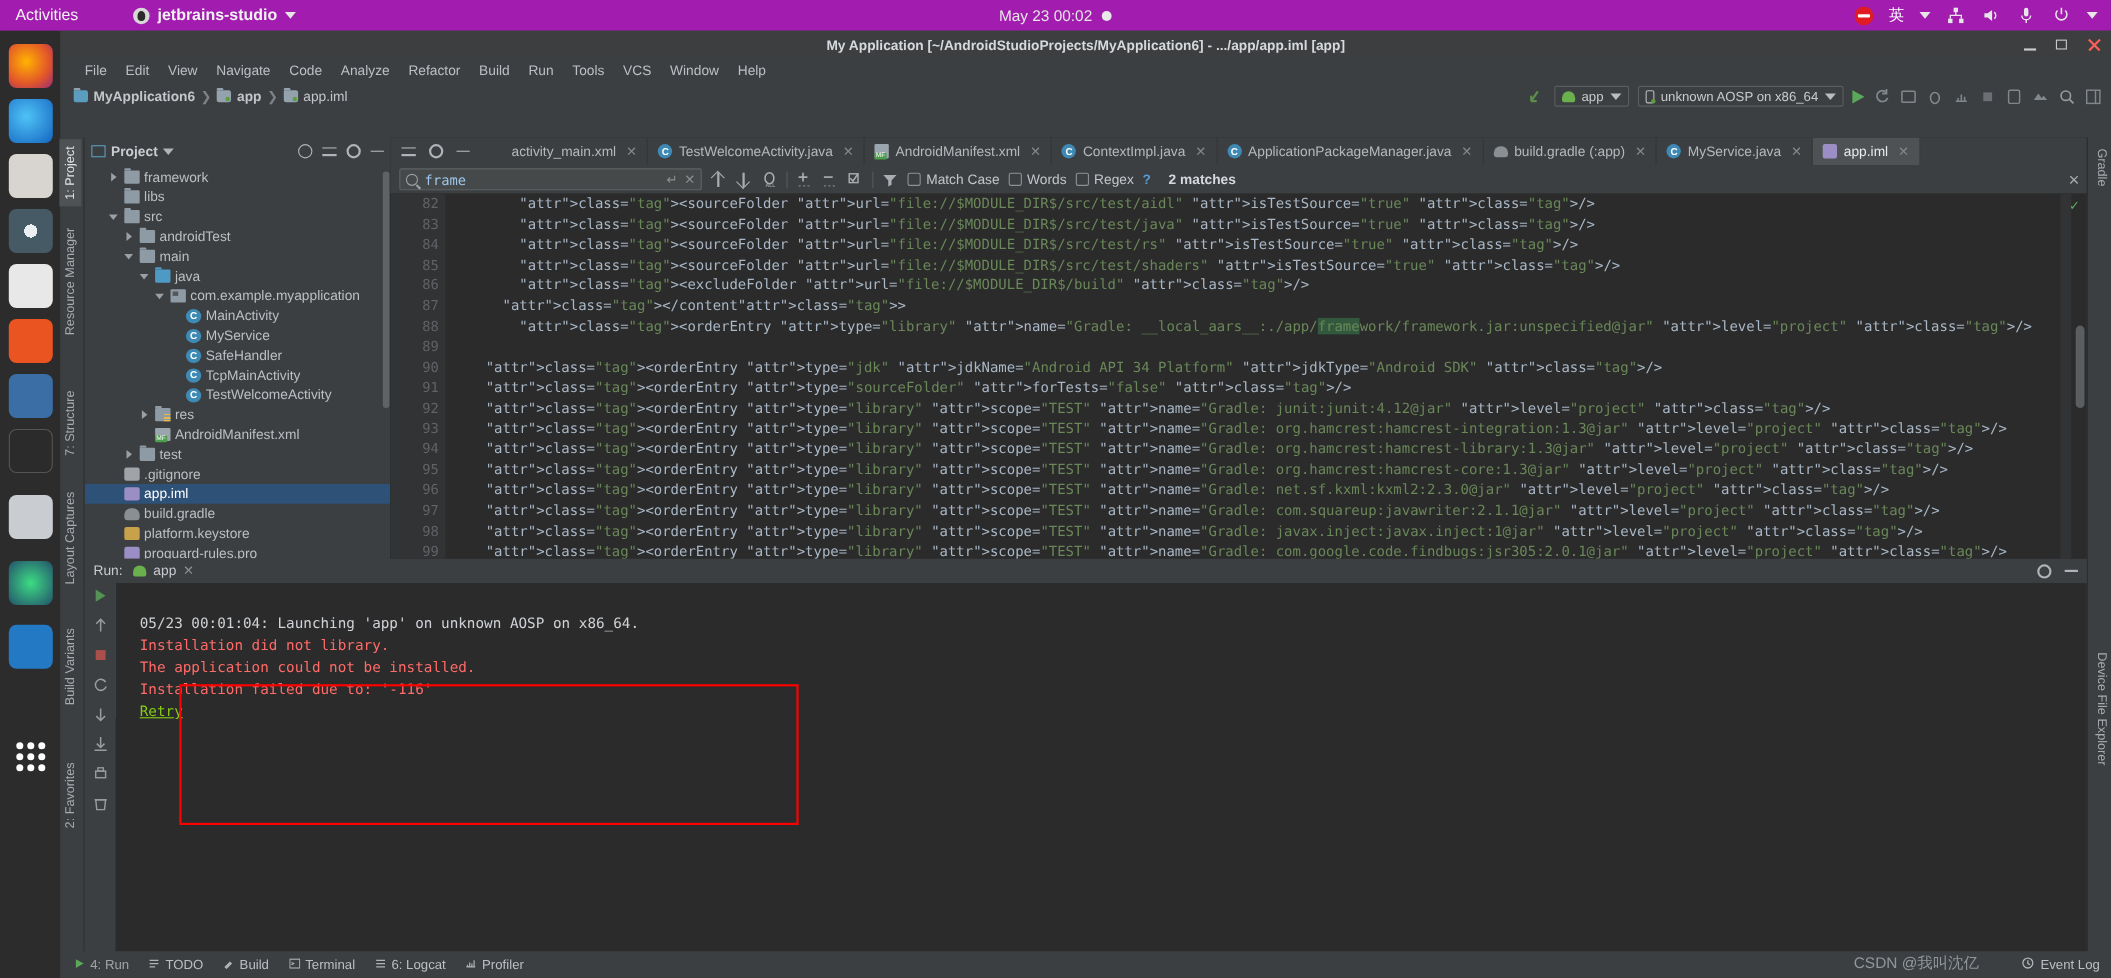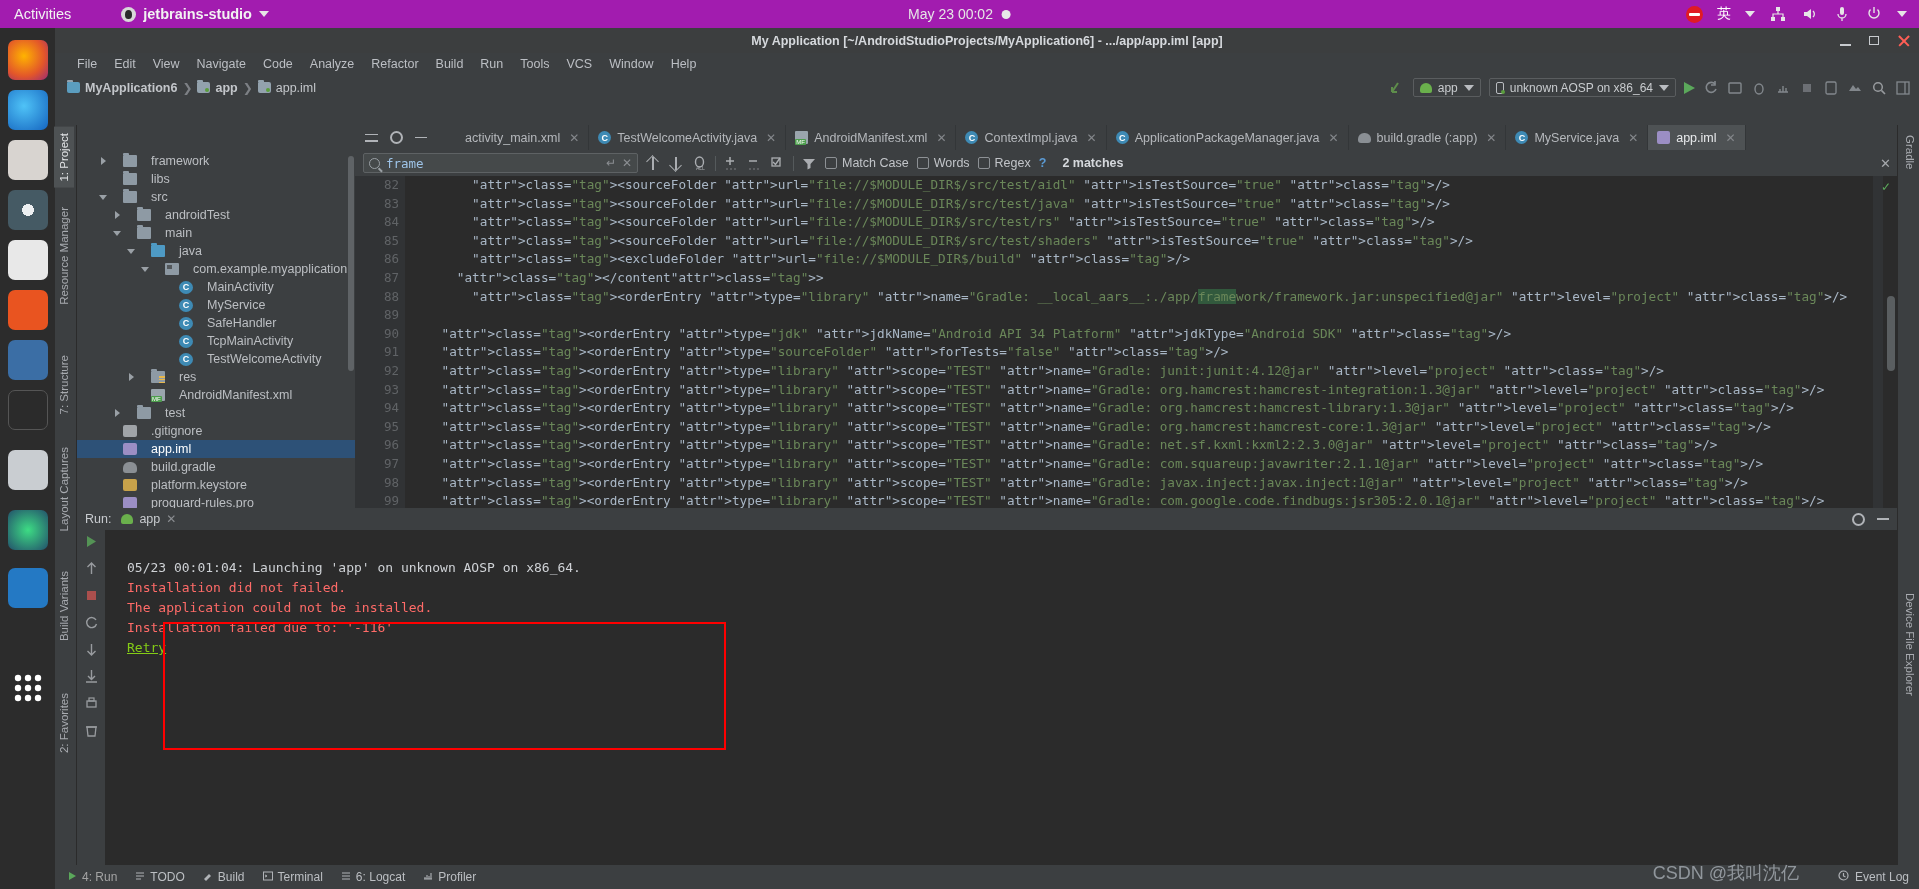--- a/index.html
+++ b/index.html
@@ -75,21 +75,21 @@
   .prj-sq { width:13px; height:11px; border:1.6px solid #5b9dbf; background:#3c3f41;}
   #prj-head .acts { margin-left:auto; display:flex; align-items:center; gap:9px; }
   .gear { width:13px;height:13px;border-radius:50%;border:2px solid #b0b3b7;}
   .minus { width:12px;height:1.8px;background:#b0b3b7;}
   .target { width:13px;height:13px;border:1.7px solid #b0b3b7;border-radius:50%;position:relative;}
   .collapse { width:13px;height:12px;position:relative;}
   .collapse:before,.collapse:after { content:""; position:absolute; left:0; width:13px; height:1.7px; background:#b0b3b7;}
   .collapse:before{top:2px;} .collapse:after{bottom:2px;}
 
   #tree { position:absolute; top:27px; left:0; width:278px; height:356px; overflow:hidden; font-size:12.5px; color:#bcbfc3; }
-  .row { height:18px; display:flex; align-items:center; gap:14px; padding-right:4px; white-space:nowrap; cursor:default;}
+  .row { height:18px; display:flex; align-items:center; gap:4px; padding-right:4px; white-space:nowrap; cursor:default;}
   .row.sel { background:#2d5177; color:#ffffff; }
   .arrow { width:10px; height:10px; position:relative; flex:0 0 10px;}
   .arrow.r:after { content:""; position:absolute; left:2px; top:1px; border-left:5px solid #9aa0a6; border-top:4px solid transparent; border-bottom:4px solid transparent;}
   .arrow.d:after { content:""; position:absolute; left:0px; top:3px; border-top:5px solid #9aa0a6; border-left:4px solid transparent; border-right:4px solid transparent;}
   .ic { width:14px; height:12px; flex:0 0 14px; position:relative; }
   .ic.folder { background:#8e9aa4; border-radius:1px; }
   .ic.folder:before{ content:""; position:absolute; left:0; top:-2px; width:6px; height:2px; background:#8e9aa4; border-radius:1px 1px 0 0;}
   .ic.folder.blue { background:#4e9ac4; } .ic.folder.blue:before{background:#4e9ac4;}
   .ic.folder.res:after { content:""; position:absolute; right:0; bottom:0; width:6px; height:7px; background:repeating-linear-gradient(#e8b84b 0 1.5px, transparent 1.5px 3px);}
   .ic.pkg { background:#8e9aa4; border-radius:1px; }
@@ -160,21 +160,21 @@
   #console .ok { color:#cfd2d6; }
   #console .err { color:#ff6b68; }
   #console .lnk { color:#84cc16; text-decoration:underline; cursor:pointer; }
   #redbox { position:absolute; left:108px; top:497px; width:563px; height:128px; border:2.5px solid #ff0000; pointer-events:none; }
   #run-redbar { position:absolute; left:28px; top:22px; width:3px; height:123px; background:#ff3b30;}
 
   
   #bottombar { position:absolute; left:0; top:837px; width:1864px; height:24px; background:#3c3f41; display:flex; align-items:center; gap:18px; padding-left:12px;}
   .btab { display:flex; align-items:center; gap:5px; color:#bcbfc3; font-size:12px; cursor:pointer;}
   .btab.sel { color:#a3a3a3; }
-  #watermark { position:absolute; right:120px; bottom:4px; color:#9aa0a6; font-size:18px; opacity:.9; }
+  #watermark { position:absolute; right:120px; bottom:4px; color:#9aa0a6; font-size:14px; opacity:.9; }
   .right-vtab { position:absolute; right:-1px; writing-mode:vertical-rl; color:#a8abb0; font-size:11.5px; white-space:nowrap; padding:6px 4px; cursor:pointer;}
 
   .okcheck { position:absolute; right:6px; top:4px; color:#5ba85b; font-size:12px;}
 </style>
 </head>
 <body>
 
 <div id="gnome-bar">
   <div class="activities">Activities</div>
   <div class="appmenu">
@@ -356,20 +356,33 @@
     <div id="tool-left">
       <div class="vtab sel" style="top:2px">1: Project</div>
       <div class="vtab" style="top:76px">Resource Manager</div>
       <div class="vtab" style="top:224px">7: Structure</div>
       <div class="vtab" style="top:316px">Layout Captures</div>
       <div class="vtab" style="top:440px">Build Variants</div>
       <div class="vtab" style="top:562px">2: Favorites</div>
     </div>
 
     <div id="project">
+      <div id="prj-head">
+        <span class="lbl">
+          <span class="prj-sq"></span>
+          <span>Project</span>
+          <span class="caret-dn" style="border-top-color:#b0b3b7"></span>
+        </span>
+        <span class="acts">
+          <span class="target"></span>
+          <span class="collapse"></span>
+          <span class="gear"></span>
+          <span class="minus"></span>
+        </span>
+      </div>
       <div id="tree">
         <div class="row" style="padding-left: 22px;">
             <span class="arrow r"></span>
             <span class="ic folder"></span>
             <span>framework</span>
           </div>
           <div class="row" style="padding-left: 22px;">
             <span class="arrow"></span>
             <span class="ic folder"></span>
             <span>libs</span>
@@ -632,21 +645,21 @@
         <span class="rs-ico"><svg width="15" height="15" viewBox="0 0 15 15">
               <rect x="3" y="5" width="9" height="6" stroke="#b0b3b7" stroke-width="1.3" fill="none"></rect>
               <rect x="5" y="2" width="5" height="3" stroke="#b0b3b7" stroke-width="1.2" fill="none"></rect>
             </svg></span>
         <span class="rs-ico"><svg width="15" height="15" viewBox="0 0 15 15">
               <path d="M3 4h9l-1 9H4z" stroke="#b0b3b7" stroke-width="1.3" fill="none"></path>
               <path d="M2 4h11" stroke="#b0b3b7" stroke-width="1.3"></path>
             </svg></span>
       </div>
       <div id="run-redbar"></div>
-      <div id="console"><div class="ok">05/23 00:01:04: Launching 'app' on unknown AOSP on x86_64.</div><div class="err">Installation did not failed.</div><div class="err">The application could not be installed.</div><div class="err">Installation failed due to: '-116'</div><div class="lnk" style="display: inline-block;">Retry</div></div>
+      <div id="console"><div class="ok">05/23 00:01:04: Launching 'app' on unknown AOSP on x86_64.</div><div class="err">Installation did not library.</div><div class="err">The application could not be installed.</div><div class="err">Installation failed due to: '-116'</div><div class="lnk" style="display: inline-block;">Retry</div></div>
     </div>
 
     <div id="redbox"></div>
   </div>
 
   <div id="bottombar">
     <div class="btab sel">
       <span><svg width="10" height="10" viewBox="0 0 10 10">
             <path d="M2 1l7 4-7 4z" fill="#5ba85b"></path>
           </svg></span>

